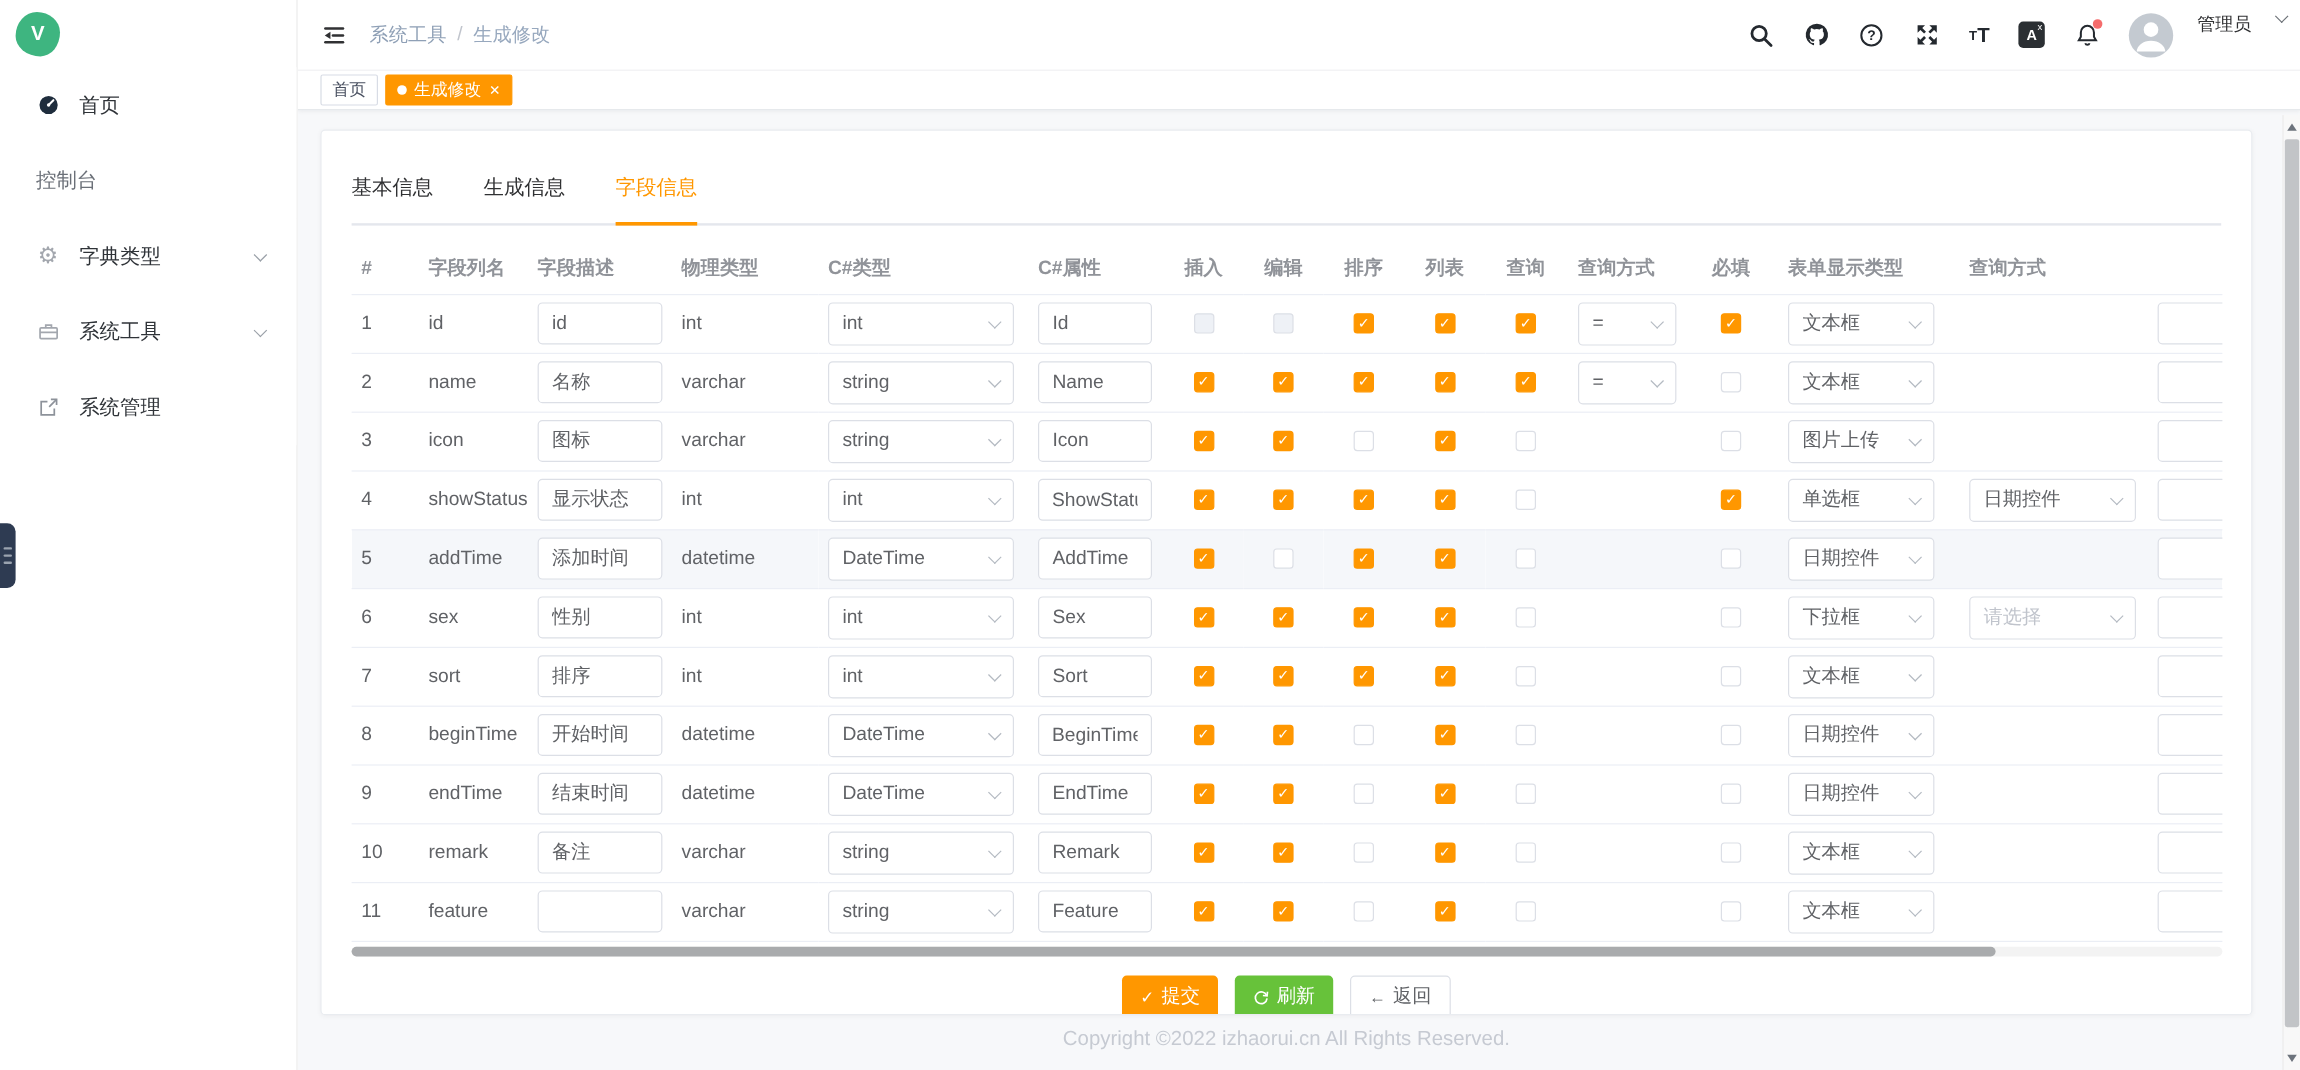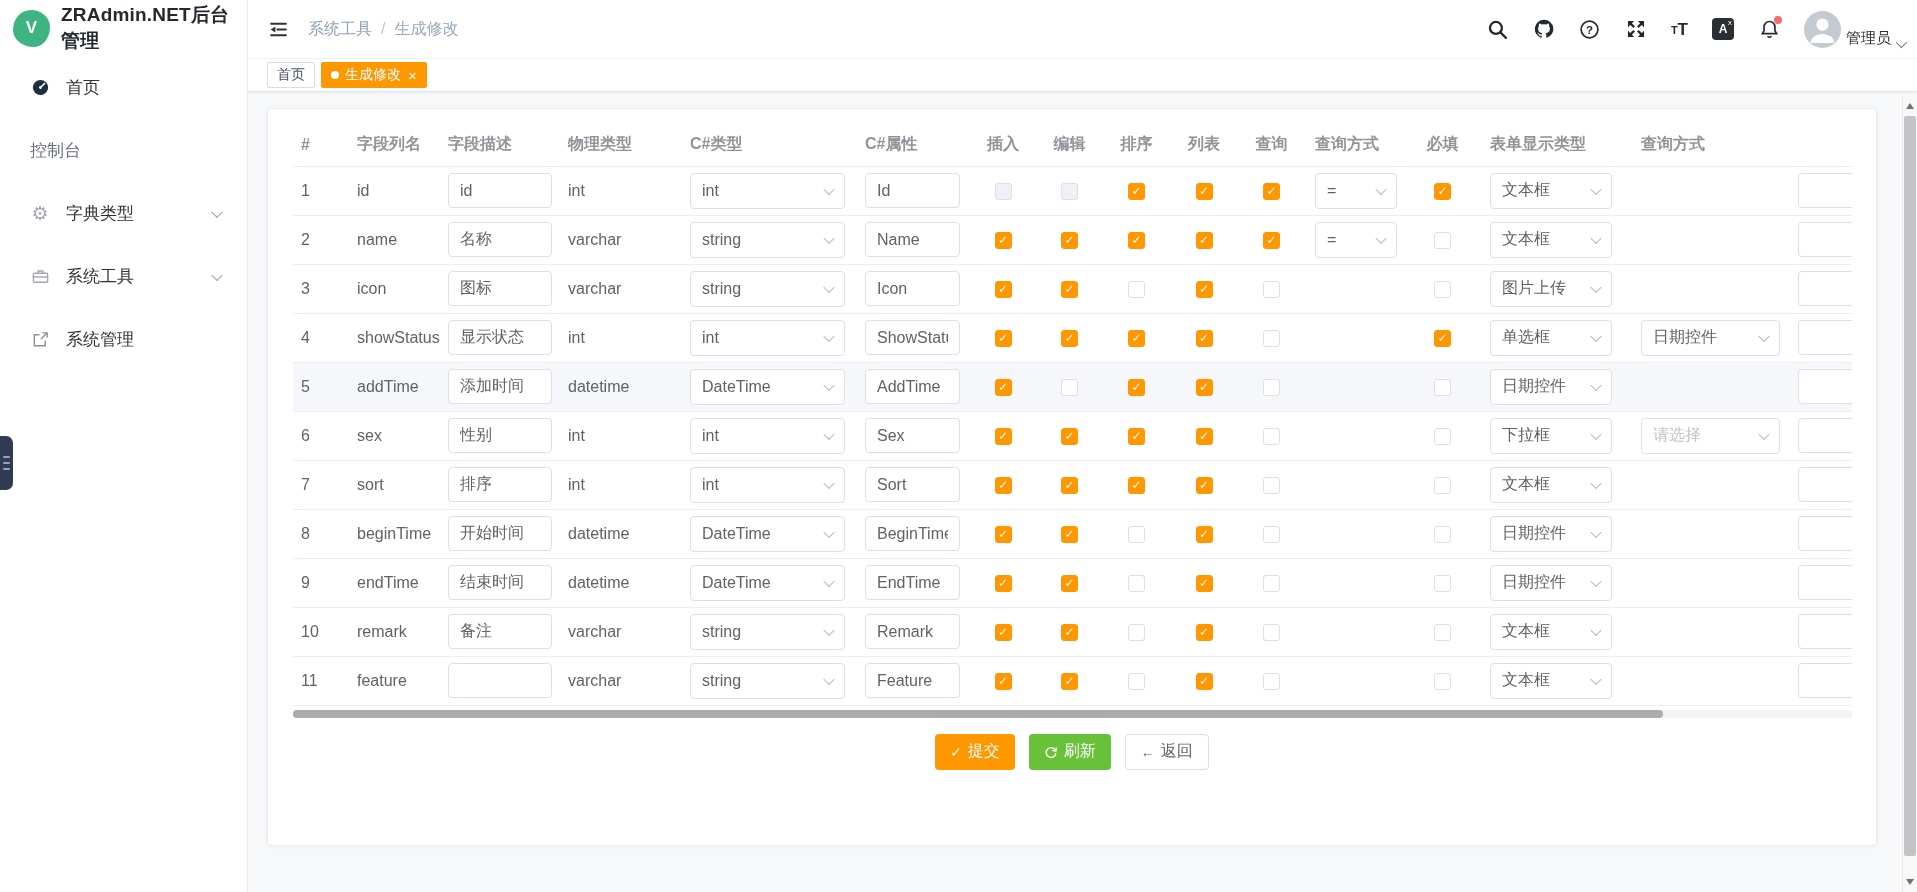--- a/index.html
+++ b/index.html
@@ -46,21 +46,21 @@
   .fontsize-ic{font-weight:700;color:#24292f;display:flex;align-items:flex-end;cursor:pointer}
   .fontsize-ic .sT{font-size:11px;line-height:1.25}
   .fontsize-ic .bT{font-size:17px;line-height:1}
   .translate-ic{width:22px;height:22px;background:#2b2f33;border-radius:4px;color:#fff;
     display:flex;align-items:center;justify-content:center;font-size:12px;font-weight:700;
     cursor:pointer;position:relative}
   .translate-ic .sup{position:absolute;top:0;right:2px;font-size:8px;font-weight:400}
   .bell-wrap{position:relative;cursor:pointer}
   .red-dot{position:absolute;top:-2px;right:-2px;width:8px;height:8px;border-radius:50%;
     background:#f56c6c}
-  .user-group{display:flex;align-items:flex-end;gap:5px;cursor:pointer}
+  .user-group{display:flex;align-items:flex-start;gap:20px;cursor:pointer}
   .avatar{width:37px;height:37px;border-radius:50%;background:#c4cad1;overflow:hidden;
     display:flex;align-items:center;justify-content:center}
   .uname{font-size:15px;color:#303133}
   .uchev{width:8px;height:8px;border-right:1.5px solid #6d7278;
     border-bottom:1.5px solid #6d7278;transform:rotate(45deg) translateY(-2px)}
 
   
   .tagsbar{position:absolute;left:248px;right:0;top:59px;height:33px;background:#fff;
     border-bottom:1px solid #e0e4e8;box-shadow:0 1px 3px rgba(0,0,0,.05);
     display:flex;align-items:center;padding-left:19px;gap:6px;z-index:3}
@@ -140,21 +140,20 @@
     border-top:6px solid #6c737c}
   .vthumb{position:absolute;left:1px;right:1px;top:20px;height:740px;background:#c2c4c7;
     border-radius:2px;cursor:pointer}
 </style>
 </head>
 <body>
 
 <div class="sidebar">
   <div class="logo-row">
     <div class="logo-blob">V</div>
-    <div class="app-title">ZRAdmin.NET后台管理</div>
   </div>
   <div class="menu">
 
     <div class="menu-item">
       <span class="mi-icon">
         <svg width="19" height="19" viewBox="0 0 20 20">
             <circle cx="10" cy="10" r="8" fill="#1f2d3d"></circle>
             <line x1="10" y1="10" x2="14.2" y2="5.8" stroke="#fff" stroke-width="1.8" stroke-linecap="round"></line>
             <circle cx="10" cy="10" r="1.5" fill="#fff"></circle>
           </svg>
@@ -285,20 +284,25 @@
   <span class="tag active">
     <span class="dot"></span>
     <span>生成修改</span>
     <span class="x">×</span>
   </span>
 </div>
 
 <div class="main">
   <div class="card">
 
+    <div class="tabs">
+      <span class="tab">基本信息</span>
+      <span class="tab">生成信息</span>
+      <span class="tab active">字段信息</span>
+    </div>
 
     <table>
       <colgroup>
         <col style="width:52px">
           <col style="width:95px">
           <col style="width:120px">
         <col style="width:122px">
           <col style="width:173px">
           <col style="width:115px">
         <col style="width:66px">
@@ -651,20 +655,21 @@
         </span>
         <span>刷新</span>
       </button>
       <button class="btn back">
         <span class="bic">←</span>
         <span>返回</span>
       </button>
     </div>
   </div>
 
+  <div class="footer">Copyright ©2022 izhaorui.cn All Rights Reserved.</div>
 </div>
 
 <div class="vscroll">
   <span class="up">
       <i class="tri-up"></i>
     </span>
   <div class="vthumb"></div>
   <span class="down">
       <i class="tri-down"></i>
     </span>

